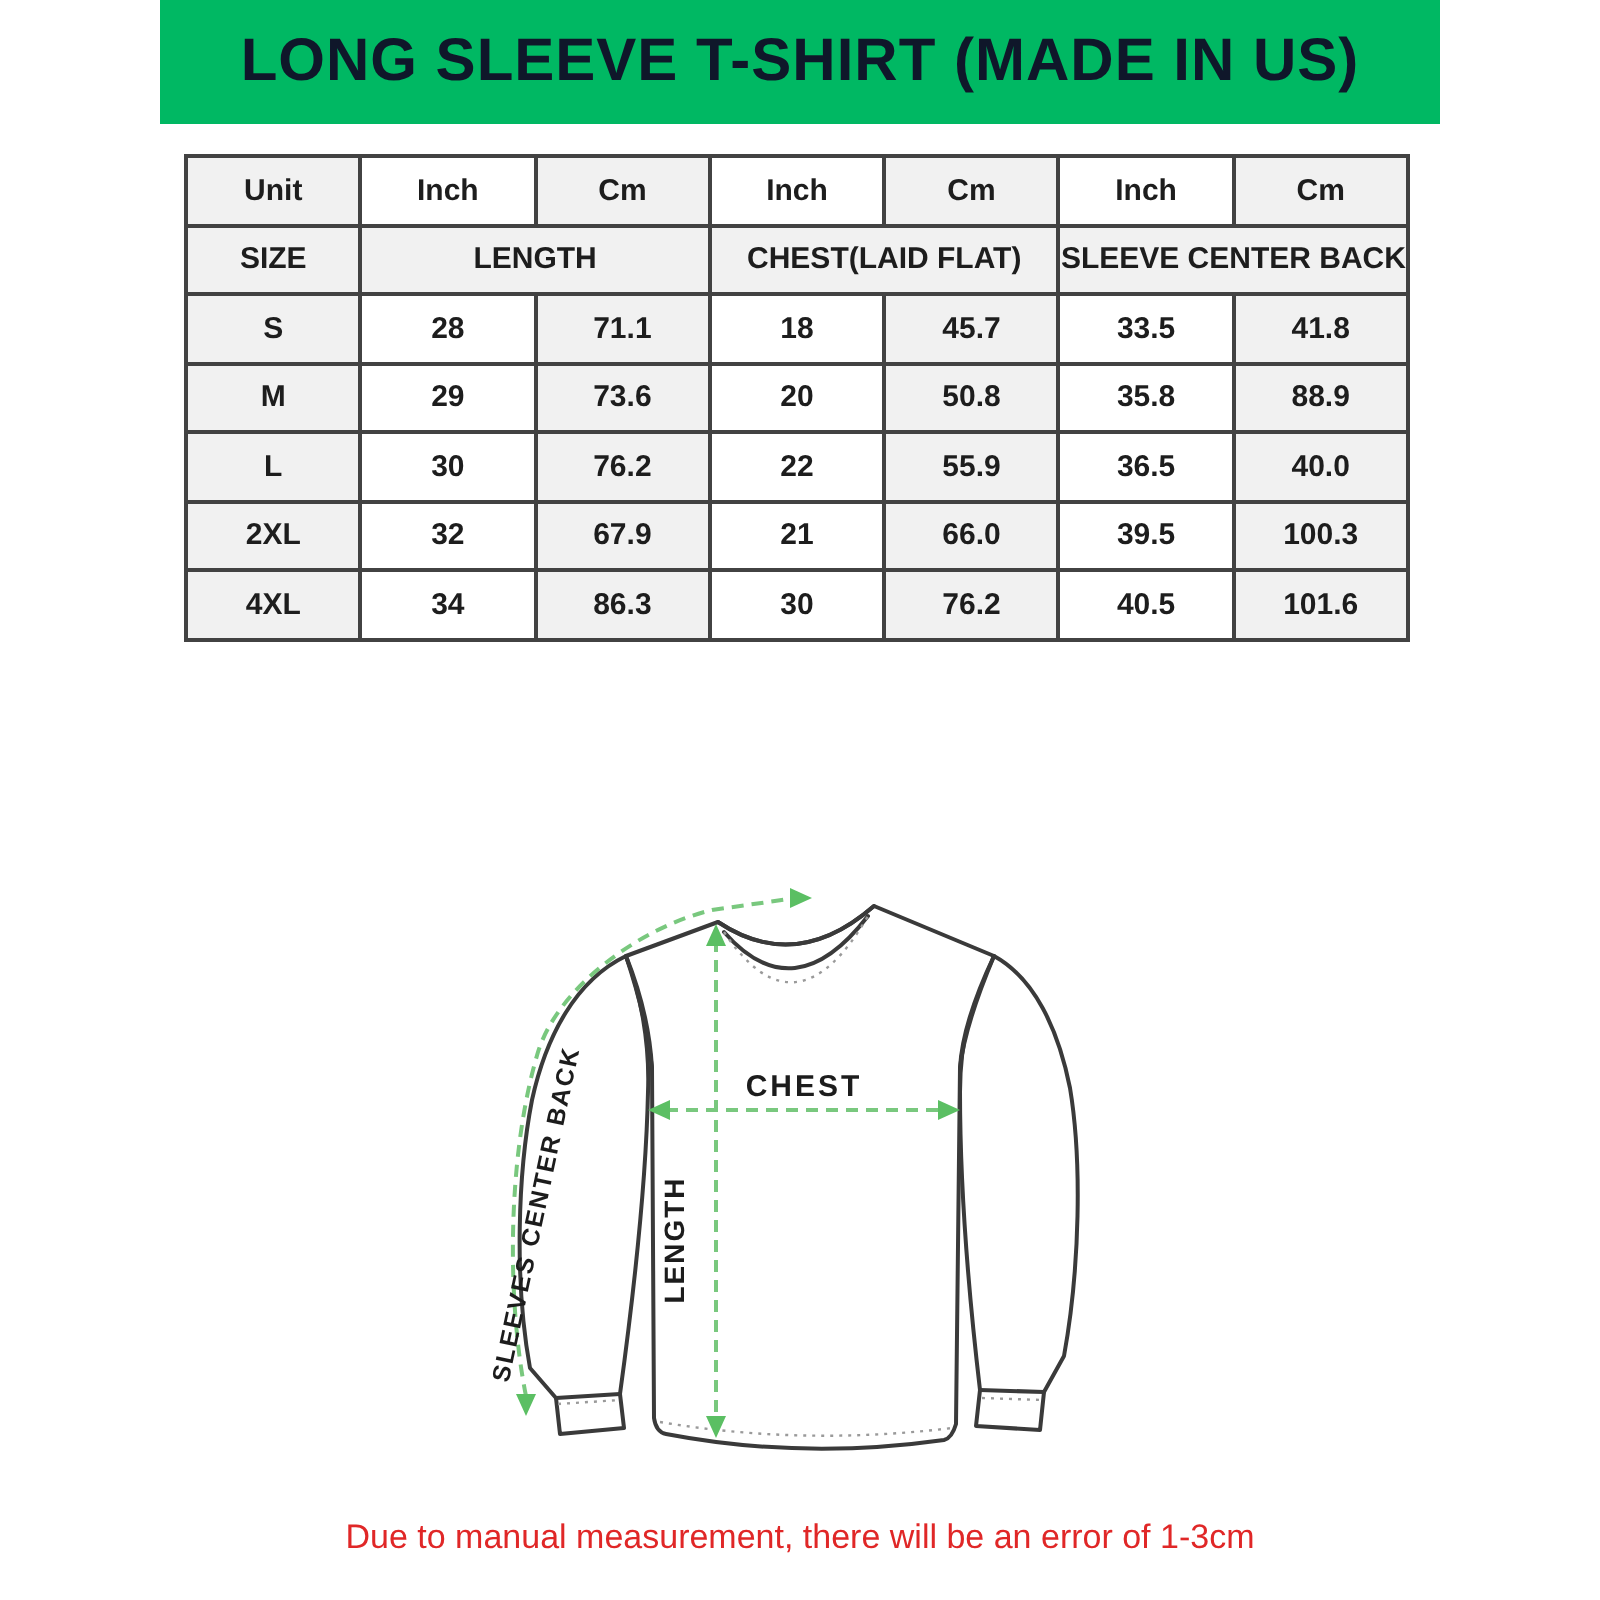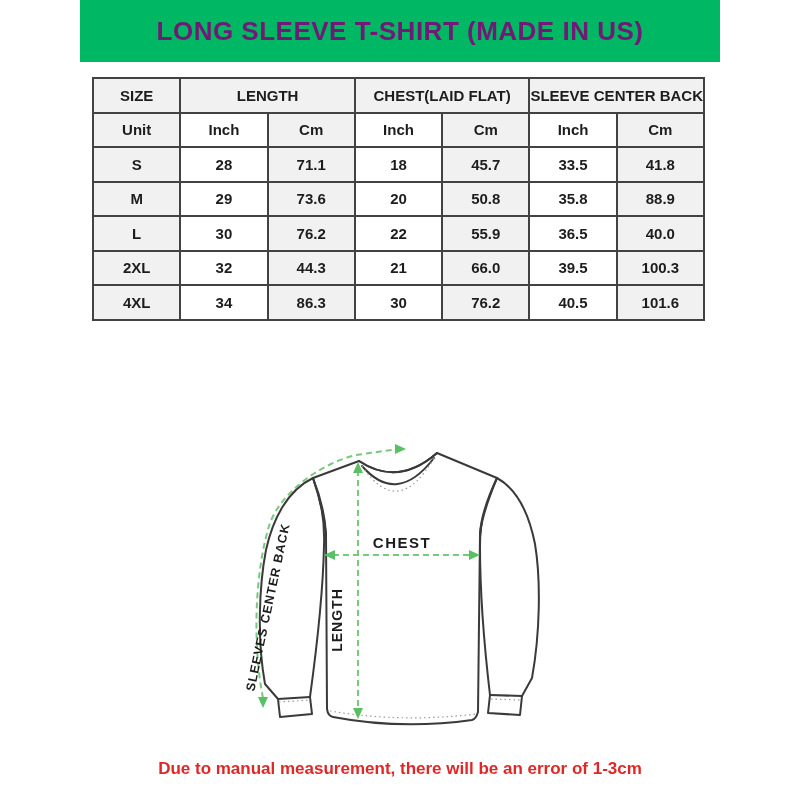--- a/index.html
+++ b/index.html
@@ -2,36 +2,36 @@
 <html><head>
 <meta charset="utf-8">
 <style>
   html,body{margin:0;padding:0;}
   body{
     width:800px;height:800px;background:#ffffff;position:relative;
     font-family:"Liberation Sans",sans-serif;overflow:hidden;
   }
   .banner{
     position:absolute;left:80px;top:0;width:640px;height:62px;
-    background:#00b863;color:#701a75;
+    background:#00b863;color:#0f172a;
     display:flex;align-items:center;justify-content:center;
-    font-weight:bold;font-size:26px;letter-spacing:0.5px;white-space:nowrap;
+    font-weight:bold;font-size:30px;letter-spacing:0.5px;white-space:nowrap;
   }
   table.size-chart{
     position:absolute;left:92px;top:77px;width:613px;
     border-collapse:collapse;table-layout:fixed;
     font-size:15px;font-weight:bold;color:#1d1d1d;text-align:center;
   }
   table.size-chart td{border:2px solid #424242;height:32.5px;padding:0;}
   td.g{background:#f1f1f1;}
   td.w{background:#ffffff;}
   .diagram{position:absolute;left:236px;top:428px;width:340px;height:320px;}
   .footer-note{
     position:absolute;left:0;top:759px;width:800px;text-align:center;
-    color:#e02727;font-weight:bold;font-size:17px;
+    color:#e02727;font-weight:normal;font-size:17px;
   }
   svg text{font-family:"Liberation Sans",sans-serif;font-weight:bold;fill:#1c1c1c;}
 </style>
 </head>
 <body>
 
 <div class="banner">
   <span>LONG SLEEVE T-SHIRT (MADE IN US)</span>
 </div>
 
@@ -40,33 +40,33 @@
       <col>
       <col>
       <col>
       <col>
       <col>
       <col>
       <col>
     </colgroup>
   <tbody>
       <tr>
-    <td class="g">SIZE</td>
-    <td class="g" colspan="2">LENGTH</td>
-    <td class="g" colspan="2">CHEST(LAID FLAT)</td>
-    <td class="g" colspan="2">SLEEVE CENTER BACK</td>
-  </tr>
-  <tr>
     <td class="g">Unit</td>
     <td class="w">Inch</td>
     <td class="g">Cm</td>
     <td class="w">Inch</td>
     <td class="g">Cm</td>
     <td class="w">Inch</td>
     <td class="g">Cm</td>
+  </tr>
+  <tr>
+    <td class="g">SIZE</td>
+    <td class="g" colspan="2">LENGTH</td>
+    <td class="g" colspan="2">CHEST(LAID FLAT)</td>
+    <td class="g" colspan="2">SLEEVE CENTER BACK</td>
   </tr>
   <tr>
     <td class="g">S</td>
     <td class="w">28</td>
     <td class="g">71.1</td>
     <td class="w">18</td>
     <td class="g">45.7</td>
     <td class="w">33.5</td>
     <td class="g">41.8</td>
   </tr>
@@ -84,21 +84,21 @@
     <td class="w">30</td>
     <td class="g">76.2</td>
     <td class="w">22</td>
     <td class="g">55.9</td>
     <td class="w">36.5</td>
     <td class="g">40.0</td>
   </tr>
   <tr>
     <td class="g">2XL</td>
     <td class="w">32</td>
-    <td class="g">44.3</td>
+    <td class="g">67.9</td>
     <td class="w">21</td>
     <td class="g">66.0</td>
     <td class="w">39.5</td>
     <td class="g">100.3</td>
   </tr>
   <tr>
     <td class="g">4XL</td>
     <td class="w">34</td>
     <td class="g">86.3</td>
     <td class="w">30</td>

